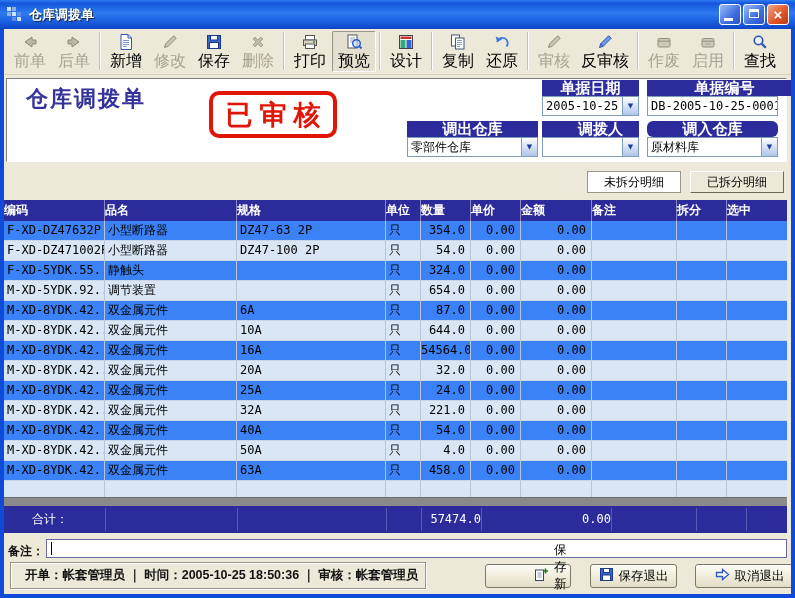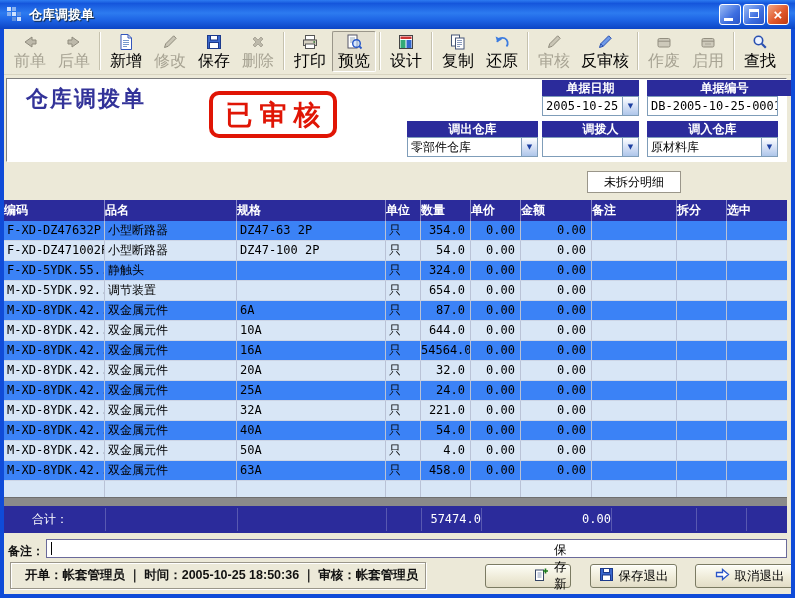--- a/index.html
+++ b/index.html
@@ -55,39 +55,39 @@
     font-family:"DejaVu Serif","Liberation Serif",serif;letter-spacing:2px;
   }
   .stamp{
     position:absolute;left:209px;top:91px;width:128px;height:47px;
     border:4px solid var(--stamp-red,#e01505);border-radius:10px;color:var(--stamp-red,#e01505);
     font-size:27px;font-weight:bold;font-family:"DejaVu Serif","Liberation Serif",serif;
     display:flex;align-items:center;justify-content:center;letter-spacing:7px;padding-left:7px;
   }
   .flabel{
     position:absolute;height:16px;background:var(--navy,#2b2b9b);color:#fff;
-    font-size:12px;font-weight:bold;text-align:center;line-height:16px;
+    font-size:15px;font-weight:bold;text-align:center;line-height:16px;
   }
   .ffield{
     position:absolute;height:20px;background:#fff;border:1px solid #7f9db9;
     display:flex;align-items:center;
     font-family:"DejaVu Sans Mono","Liberation Mono",monospace;font-size:12px;
   }
   .ffield .combo-text{flex:1;padding-left:3px;white-space:nowrap;overflow:hidden;}
   .combo-btn{
     width:16px;height:100%;border-left:1px solid #7f9db9;
     background:linear-gradient(180deg,#fdfeff,#cfdcf3 60%,#aec6ea);
     color:#1c3fa0;font-size:7px;display:flex;align-items:center;justify-content:center;cursor:pointer;
     font-family:"DejaVu Sans",sans-serif;
   }
   .f-date-l{left:542px;top:80px;width:97px;}   .f-date-f{left:542px;top:96px;width:97px;}
   .f-docno-l{left:647px;top:80px;width:155px;} .f-docno-f{left:647px;top:96px;width:131px;}
   .f-out-l{left:407px;top:121px;width:131px;}  .f-out-f{left:407px;top:137px;width:131px;}
   .f-per-l{left:542px;top:121px;width:97px;padding-left:20px;}   .f-per-f{left:542px;top:137px;width:97px;}
-  .f-in-l{left:647px;top:121px;width:131px;}   .f-in-f{left:647px;top:137px;width:131px;}
+  .f-in-l{left:647px;top:121px;width:131px;border-radius:6px;}   .f-in-f{left:647px;top:137px;width:131px;}
   
   .tab{
     position:absolute;top:171px;width:94px;height:22px;font-size:12px;cursor:pointer;
     font-family:"Liberation Sans",sans-serif;text-align:center;line-height:20px;
   }
   .tab.active{left:587px;background:#fff;border:1px solid #9a968a;}
   .tab.plain{left:690px;background:var(--toolbar-bg,#ece9d8);border:1px solid;border-color:#fff #6a6a5a #6a6a5a #fff;}
   
   .grid{position:absolute;left:4px;top:200px;width:783px;}
   .grow{display:flex;width:783px;}
@@ -351,20 +351,21 @@
     <span class="combo-btn">▼</span>
   </div>
 
   <div class="flabel f-in-l">调入仓库</div>
   <div class="ffield f-in-f">
     <span class="combo-text">原材料库</span>
     <span class="combo-btn">▼</span>
   </div>
 
   <div class="tab active">未拆分明细</div>
+  <div class="tab plain">已拆分明细</div>
 
   <div class="grid">
     <div class="grow ghead" id="grid-header">
         <span class="cell c0">编码</span>
         <span class="cell c1">品名</span>
         <span class="cell c2">规格</span>
         <span class="cell c3">单位</span>
         <span class="cell c4">数量</span>
         <span class="cell c5">单价</span>
         <span class="cell c6">金额</span>

